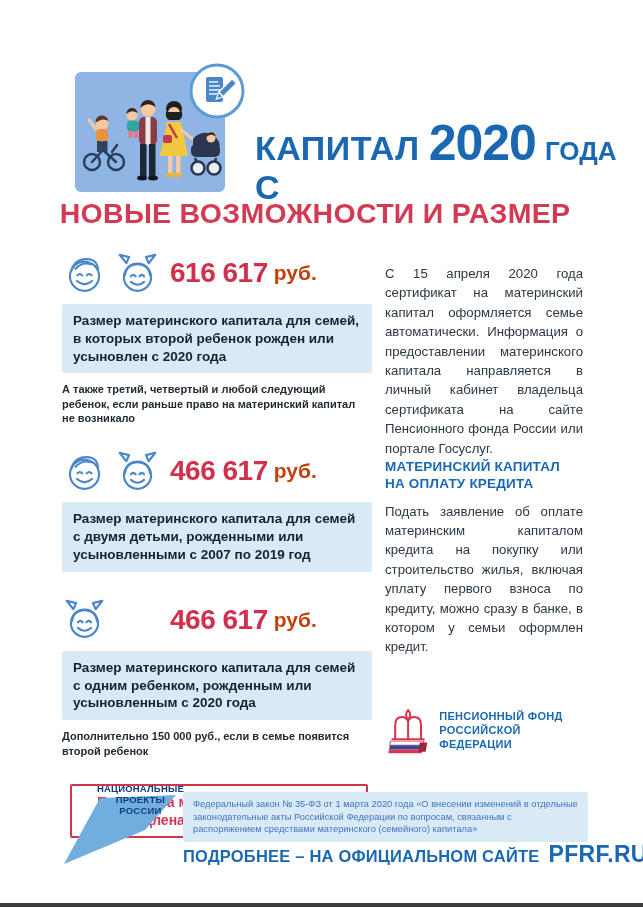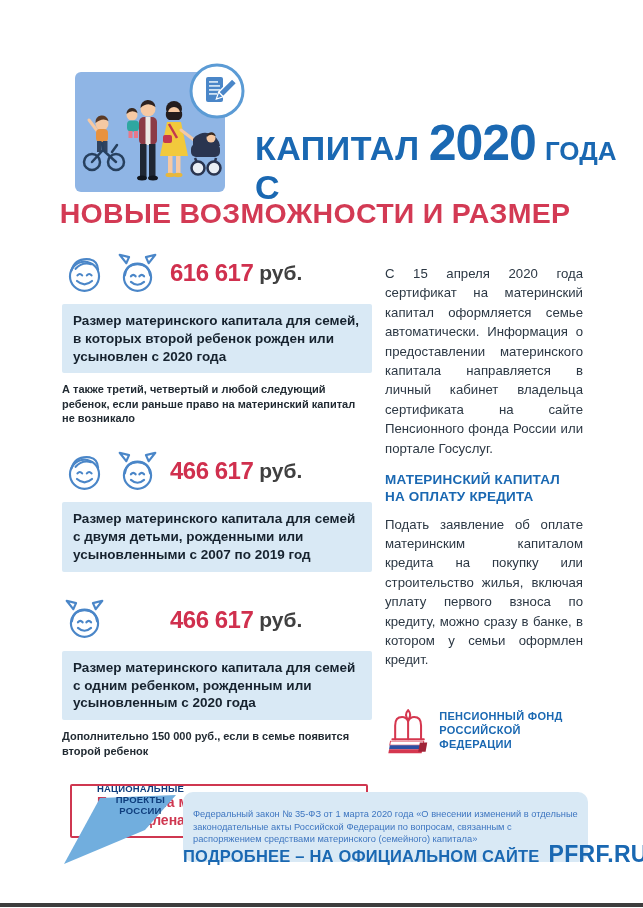--- a/index.html
+++ b/index.html
@@ -17,47 +17,47 @@
   .title-l2 .pre { font-size:34px; letter-spacing:0.5px; }
   .title-l2 .year { font-size:50px; letter-spacing:-1px; }
   .title-l2 .suf { font-size:26px; }
   .subtitle { position:absolute; left:54px; top:197px; width:522px; text-align:center;
               color:#d33a54; font-weight:bold; font-size:28.5px; letter-spacing:0.3px; }
 
   
   .left-col { position:absolute; left:62px; top:249px; width:310px; }
   .icon-row { display:flex; align-items:center; height:48px; }
   .icon-slot { width:100px; display:flex; gap:8px; align-items:center; }
-  .amount { color:#d0304e; font-weight:bold; font-size:24px; letter-spacing:-0.5px; margin-left:8px; white-space:nowrap; }
-  .currency { color:#404040; font-weight:bold; font-size:21px; margin-left:6px; }
+  .amount { color:#d0304e; font-weight:bold; font-size:28px; letter-spacing:-0.5px; margin-left:8px; white-space:nowrap; }
+  .currency { color:#c2410c; font-weight:bold; font-size:21px; margin-left:6px; }
   .blue-box { margin-top:7px; background:#d9e9f5; border-radius:2px; padding:8px 11px;
               font-size:13.5px; font-weight:bold; color:#16222e; line-height:1.32; }
   .note { margin-top:9px; font-size:11px; font-weight:600; color:#222b33; line-height:1.3; width:302px; }
   .note b { font-weight:bold; }
   .gap22 { margin-top:22px; }
   .gap26 { margin-top:24px; }
   .program-box { margin:26px 4px 0 8px; border:2px solid #cf3750; border-radius:2px;
                  color:#cf3750; font-weight:bold; font-size:14px; text-align:center;
                  padding:7px 10px; line-height:1.3; }
 
   
   .right-col { position:absolute; left:385px; top:255px; width:198px; }
   .r-head { color:#1a68b2; font-weight:bold; font-size:13.5px; line-height:1.28; letter-spacing:0.2px; }
   .r-body { margin-top:9px; font-size:13.2px; line-height:1.47; color:#2c3844; text-align:justify; }
-  .r-body.first { margin-bottom:13px; }
+  .r-body.first { }
   .pfr-logo { position:absolute; left:385px; top:702px; width:200px; display:flex; align-items:center; gap:8px; }
   .pfr-text { color:#1a68b2; font-weight:bold; font-size:11px; line-height:1.3; letter-spacing:0.3px; }
 
   
   .npr-logo { position:absolute; left:60px; top:782px; width:126px; height:84px; }
   .npr-text { position:absolute; top:1px; right:2px; text-align:center; color:#0f3d7c;
               font-weight:bold; font-size:9.5px; line-height:1.18; letter-spacing:0.2px; }
   .npr-logo svg { position:absolute; left:0; top:0; }
-  .law-bar { position:absolute; left:183px; top:792px; width:405px; background:#d9e9f5; border-radius:10px;
-             padding:16px 10px; font-size:9.3px; color:#3e76c0; line-height:1.35; }
+  .law-bar { position:absolute; left:183px; top:792px; width:405px; background:#d9e9f5; border-radius:3px;
+             padding:6px 10px; font-size:9.3px; color:#3e76c0; line-height:1.35; }
   .more-line { position:absolute; left:183px; top:841px; width:405px; display:flex; align-items:baseline; gap:9px;
                color:#1a68b2; font-weight:bold; white-space:nowrap; }
   .more-line .mtxt { font-size:16.5px; letter-spacing:0.2px; }
   .more-line .murl { font-size:23px; letter-spacing:0.3px; }
   .scan-line { position:absolute; left:0; bottom:1px; width:100%; height:4px; background:#3d3d3d; }
 </style>
 </head>
 <body>
 
 <div class="page">

